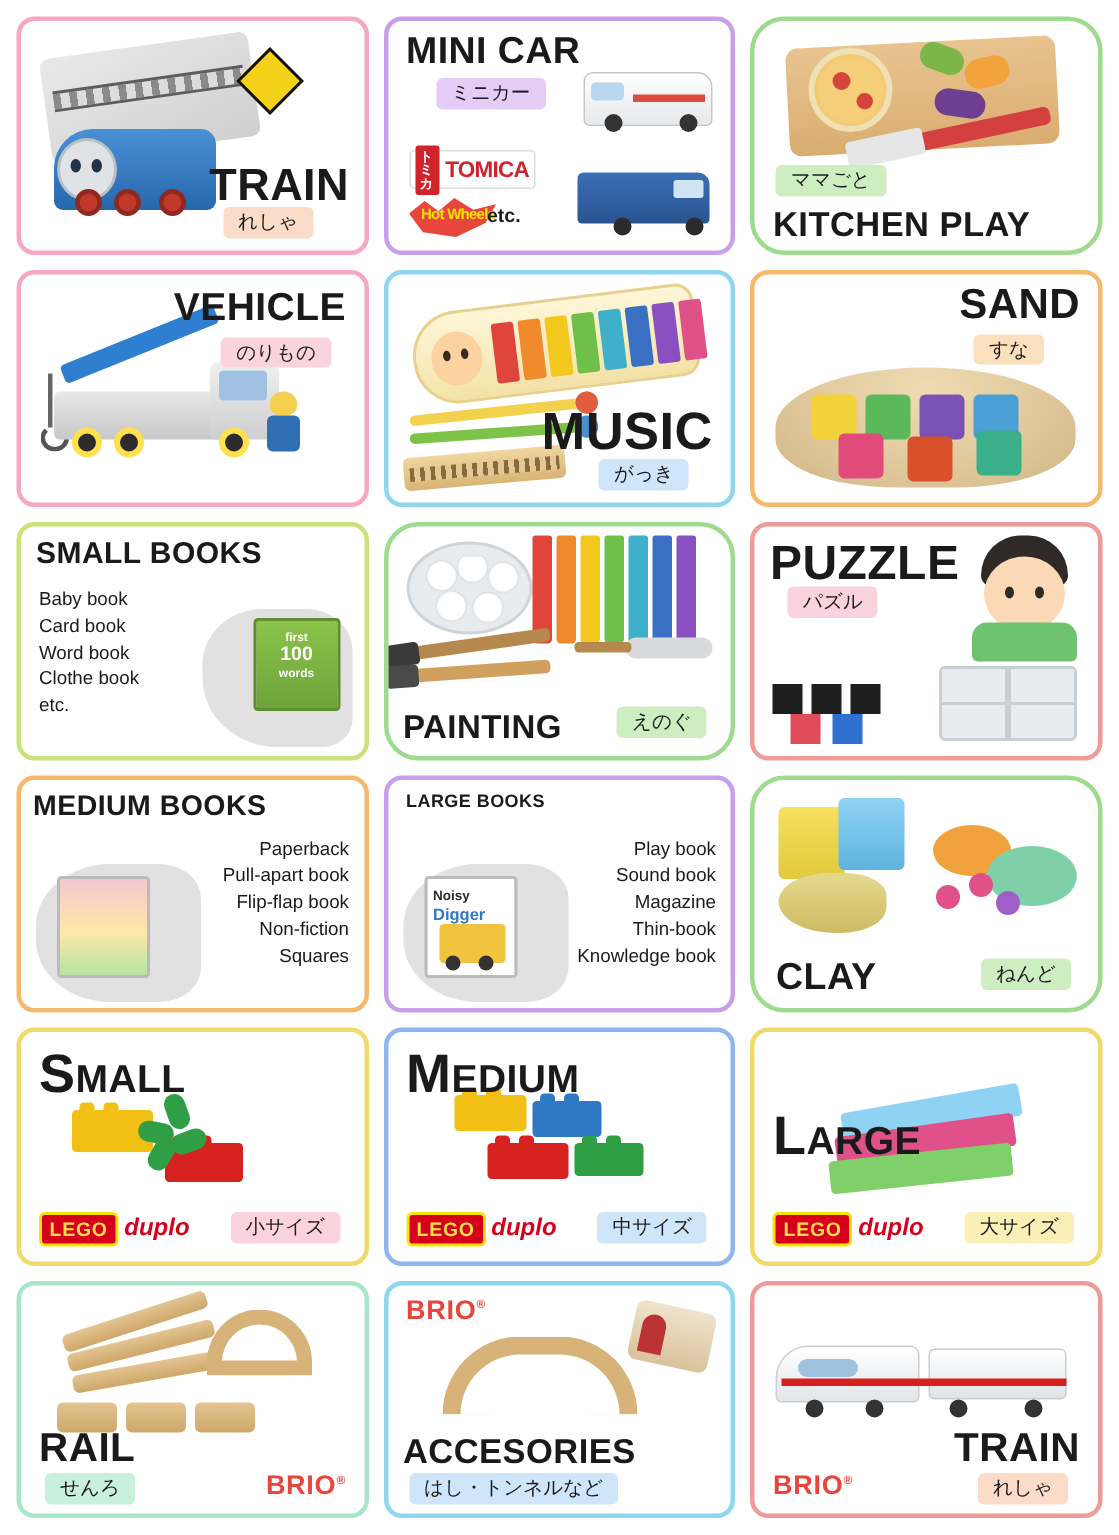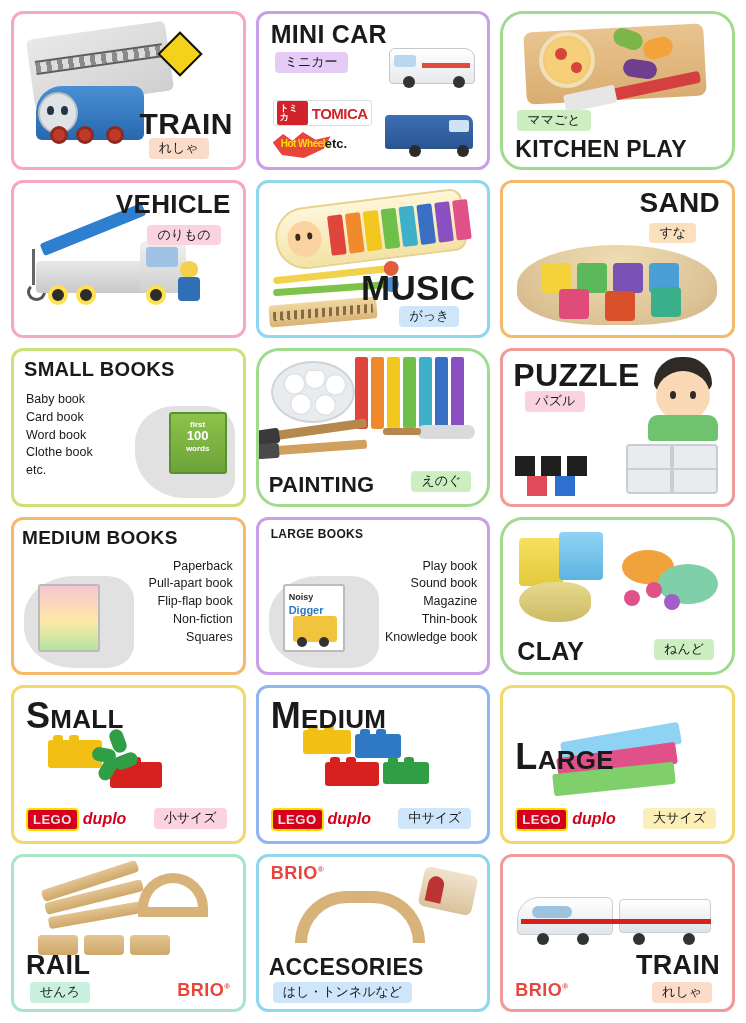--- a/index.html
+++ b/index.html
@@ -126,21 +126,21 @@
   .c2-amb-w1{right:72px;} .c2-amb-w2{right:22px;}
   .c2-truck {
     right: 14px; bottom: 18px; width: 88px; height: 34px;
     background: linear-gradient(180deg,#3b6fb5 0%,#2a5490 100%);
     border-radius: 4px 8px 3px 3px;
   }
   .c2-truck:before{content:"";position:absolute;right:4px;top:5px;width:20px;height:12px;background:#cfe3f5;border-radius:2px;}
   .c2-truck-w1,.c2-truck-w2{position:absolute;width:12px;height:12px;background:#2b2b2b;border-radius:50%;bottom:10px;}
   .c2-truck-w1{right:66px;} .c2-truck-w2{right:18px;}
   .c2-tomica {
-    left: 14px; top: 86px; width: 99px; height: 26px;
+    left: 14px; top: 86px; width: 84px; height: 26px;
     background:#ffffff; border:1px solid #ddd; border-radius:3px;
     display:flex; align-items:center; gap:4px; padding:0 3px;
   }
   .c2-tomica .box{ background:#d0232b;color:#fff;font-size:9px;font-weight:bold;padding:3px 3px;border-radius:2px;line-height:1;}
   .c2-tomica .word{ color:#d0232b;font-weight:bold;font-size:15px;letter-spacing:-0.5px;}
   .c2-hw {
     left: 14px; top: 118px; width: 78px; height: 30px;
   }
   .c2-hw-flame{
     position:absolute;left:0;top:0;width:58px;height:26px;background:#e8453c;
@@ -294,21 +294,21 @@
   .c12-dot{position:absolute;width:16px;height:16px;border-radius:50%;}
   .c12-d1{right:70px;top:62px;background:#e0518a;}
   .c12-d2{right:52px;top:74px;background:#a05ec9;}
   .c12-d3{right:92px;top:70px;background:#e0518a;}
 
   
   .lego-badge{
     display:inline-flex;align-items:center;gap:4px;
   }
   .lego-logo{
-    background:#d6001c;color:#e5e5e5;font-weight:bold;font-size:13px;
+    background:#d6001c;color:#fde047;font-weight:bold;font-size:13px;
     padding:3px 5px;border-radius:4px;border:2px solid #f7e200;line-height:1;
     letter-spacing:0.5px;
   }
   .duplo-logo{color:#d6001c;font-weight:bold;font-size:16px;font-style:italic;line-height:1;}
   .brick{position:absolute;border-radius:3px;}
   .brick:before{
     content:"";position:absolute;left:5px;top:-5px;width:10px;height:7px;border-radius:3px 3px 0 0;
     background:inherit;box-shadow:16px 0 0 currentColor;
   }
   .c13-b1{left:34px;top:52px;width:54px;height:28px;background:#f2c014;}
@@ -380,21 +380,21 @@
     <div class="card t-purple">
       <div class="ph c2-amb"></div>
       <div class="c2-amb-w1"></div>
       <div class="c2-amb-w2"></div>
       <div class="ph c2-truck"></div>
       <div class="c2-truck-w1"></div>
       <div class="c2-truck-w2"></div>
       <div class="tl" style="left:12px;top:8px;">
         <div class="title" style="font-size:25px;">MINI CAR</div>
       </div>
-      <div class="tl" style="left:16px;top:38px;">
+      <div class="tl" style="left:32px;top:38px;">
         <span class="jp jp-purple">ミニカー</span>
       </div>
       <div class="ph c2-tomica">
         <span class="box">トミカ</span>
         <span class="word">TOMICA</span>
       </div>
       <div class="ph c2-hw">
         <span class="c2-hw-flame"></span>
         <span class="c2-hw-txt">Hot Wheels</span>
       </div>

